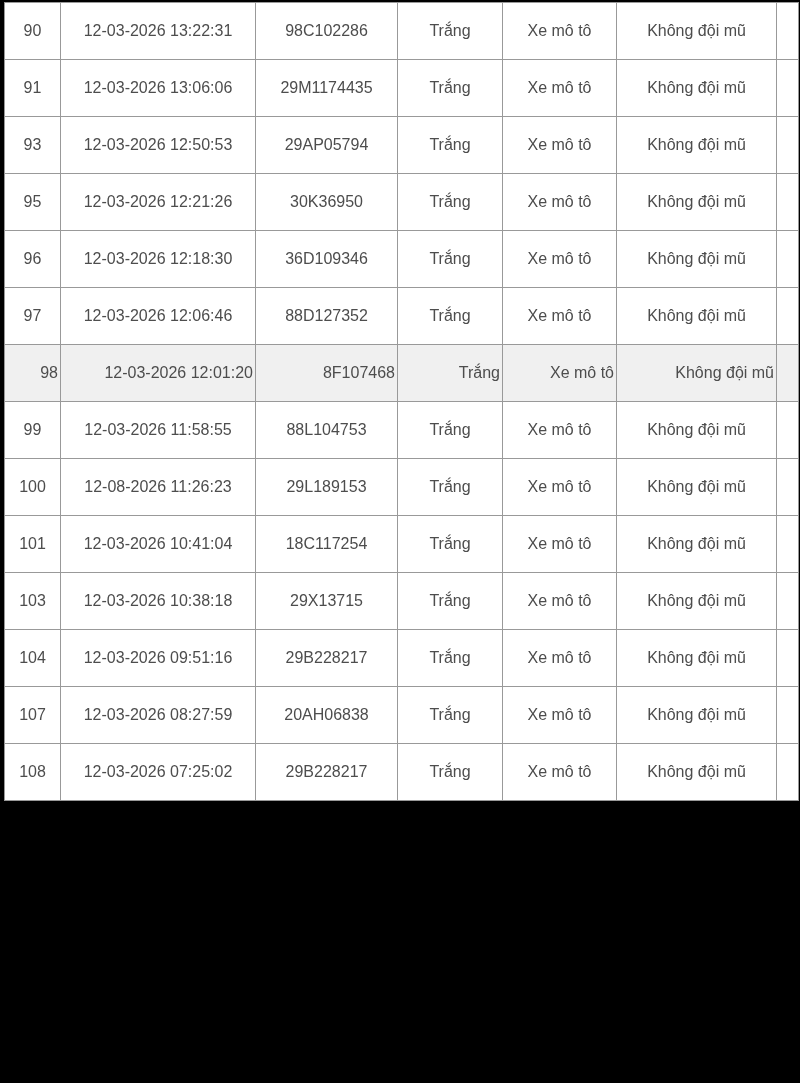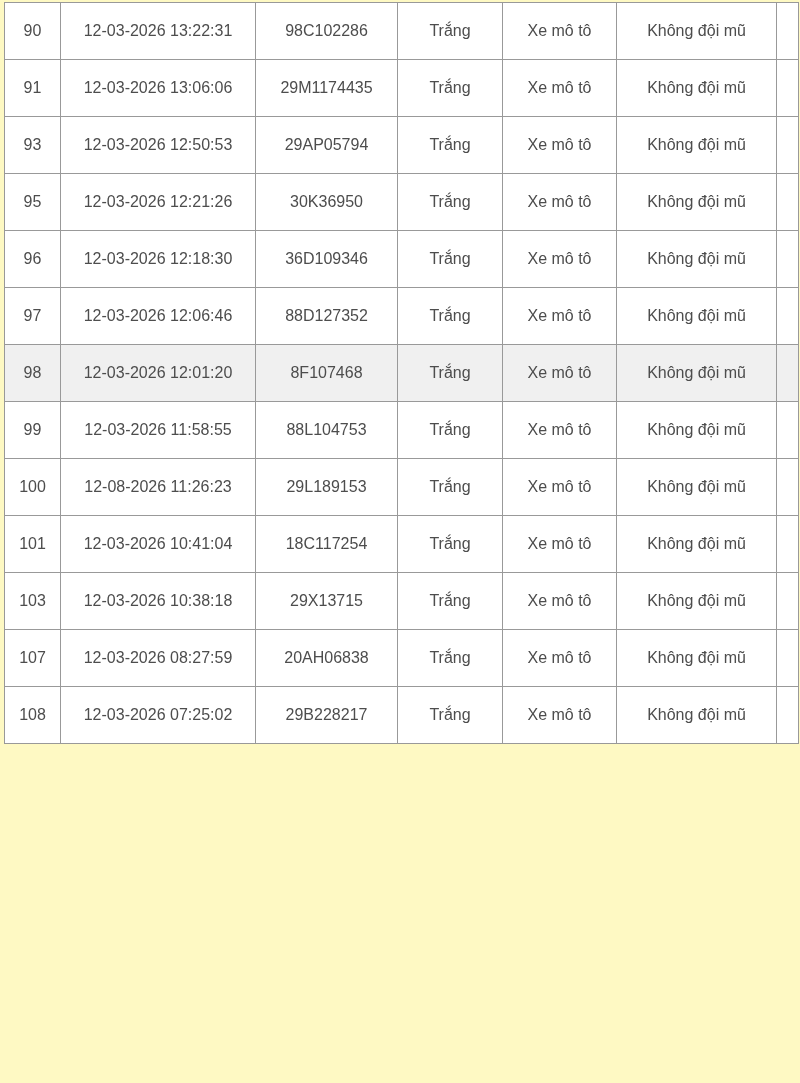--- a/index.html
+++ b/index.html
@@ -11,21 +11,21 @@
     width: 800px;
     height: 1083px;
     overflow: hidden;
     font-family: "Liberation Sans", sans-serif;
   }
   .viewport {
     position: relative;
     width: 800px;
     height: 1083px;
     overflow: hidden;
-    background: #fef9c3;
+    background: #000000;
   }
   table.violations {
     position: absolute;
     left: 4px;
     top: 2px;
     width: 794px;
     border-collapse: collapse;
     table-layout: fixed;
   }
   table.violations td {
@@ -36,20 +36,21 @@
     font-size: 16px;
     line-height: 1;
     color: #4d4d4d;
     background: #ffffff;
     white-space: nowrap;
     overflow: hidden;
     padding: 0 2px;
   }
   table.violations tr.highlighted td {
     background: #f0f0f0;
+    text-align: right;
   }
   col.c-stt      { width: 56px;  }
   col.c-time     { width: 195px; }
   col.c-plate    { width: 142px; }
   col.c-color    { width: 105px; }
   col.c-vehicle  { width: 114px; }
   col.c-violation{ width: 160px; }
   col.c-extra    { width: 22px;  }
 </style>
 </head>
@@ -160,20 +161,29 @@
         <tr>
     <td>103</td>
     <td>12-03-2026 10:38:18</td>
     <td>29X13715</td>
     <td>Trắng</td>
     <td>Xe mô tô</td>
     <td>Không đội mũ</td>
     <td></td>
   </tr>
         <tr>
+    <td>104</td>
+    <td>12-03-2026 09:51:16</td>
+    <td>29B228217</td>
+    <td>Trắng</td>
+    <td>Xe mô tô</td>
+    <td>Không đội mũ</td>
+    <td></td>
+  </tr>
+        <tr>
     <td>107</td>
     <td>12-03-2026 08:27:59</td>
     <td>20AH06838</td>
     <td>Trắng</td>
     <td>Xe mô tô</td>
     <td>Không đội mũ</td>
     <td></td>
   </tr>
         <tr>
     <td>108</td>

